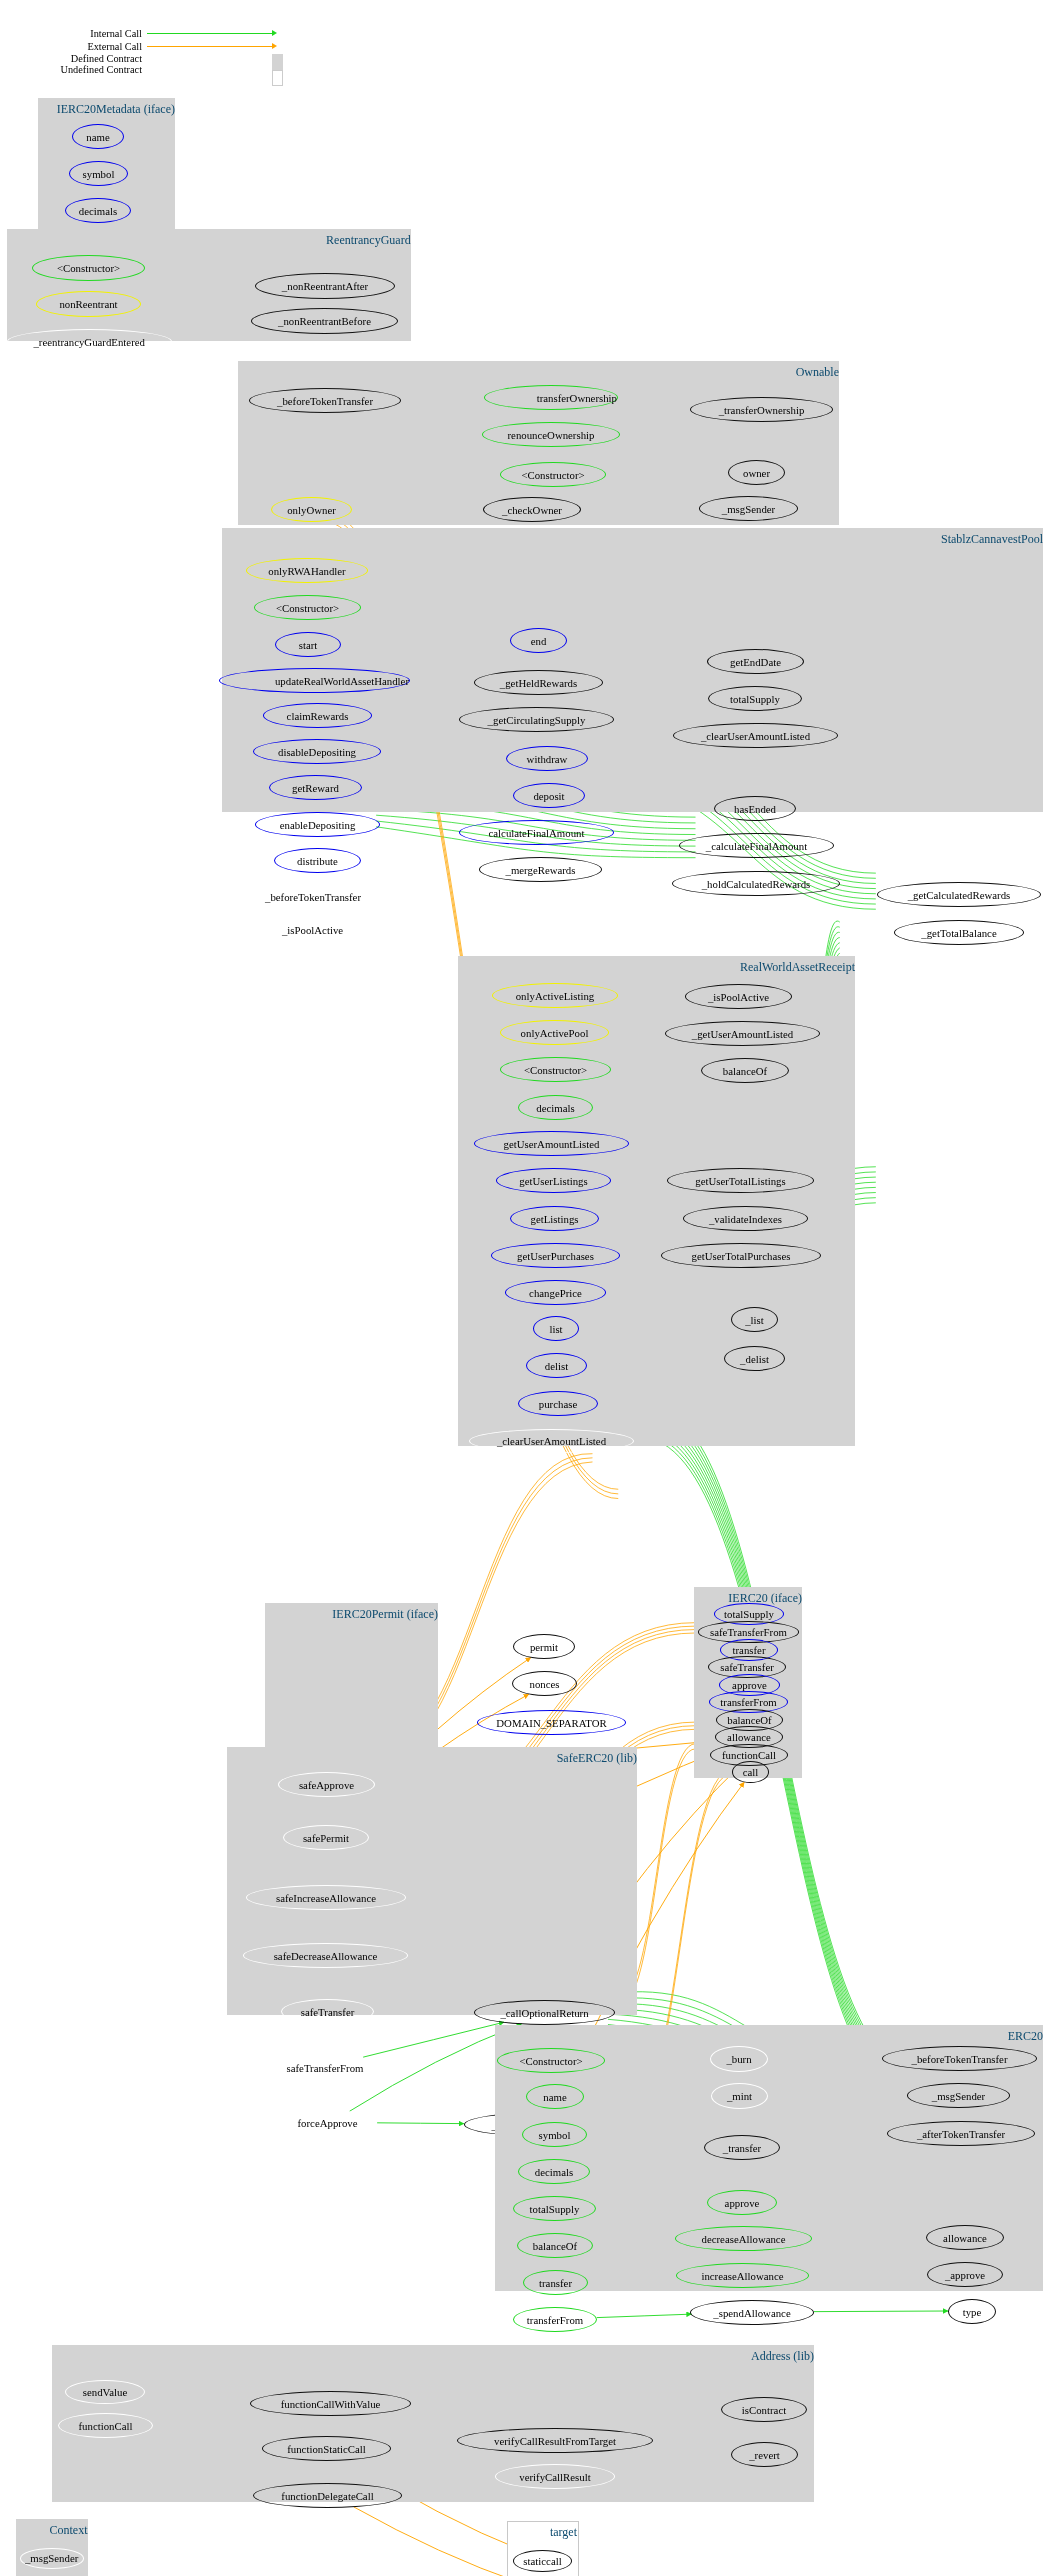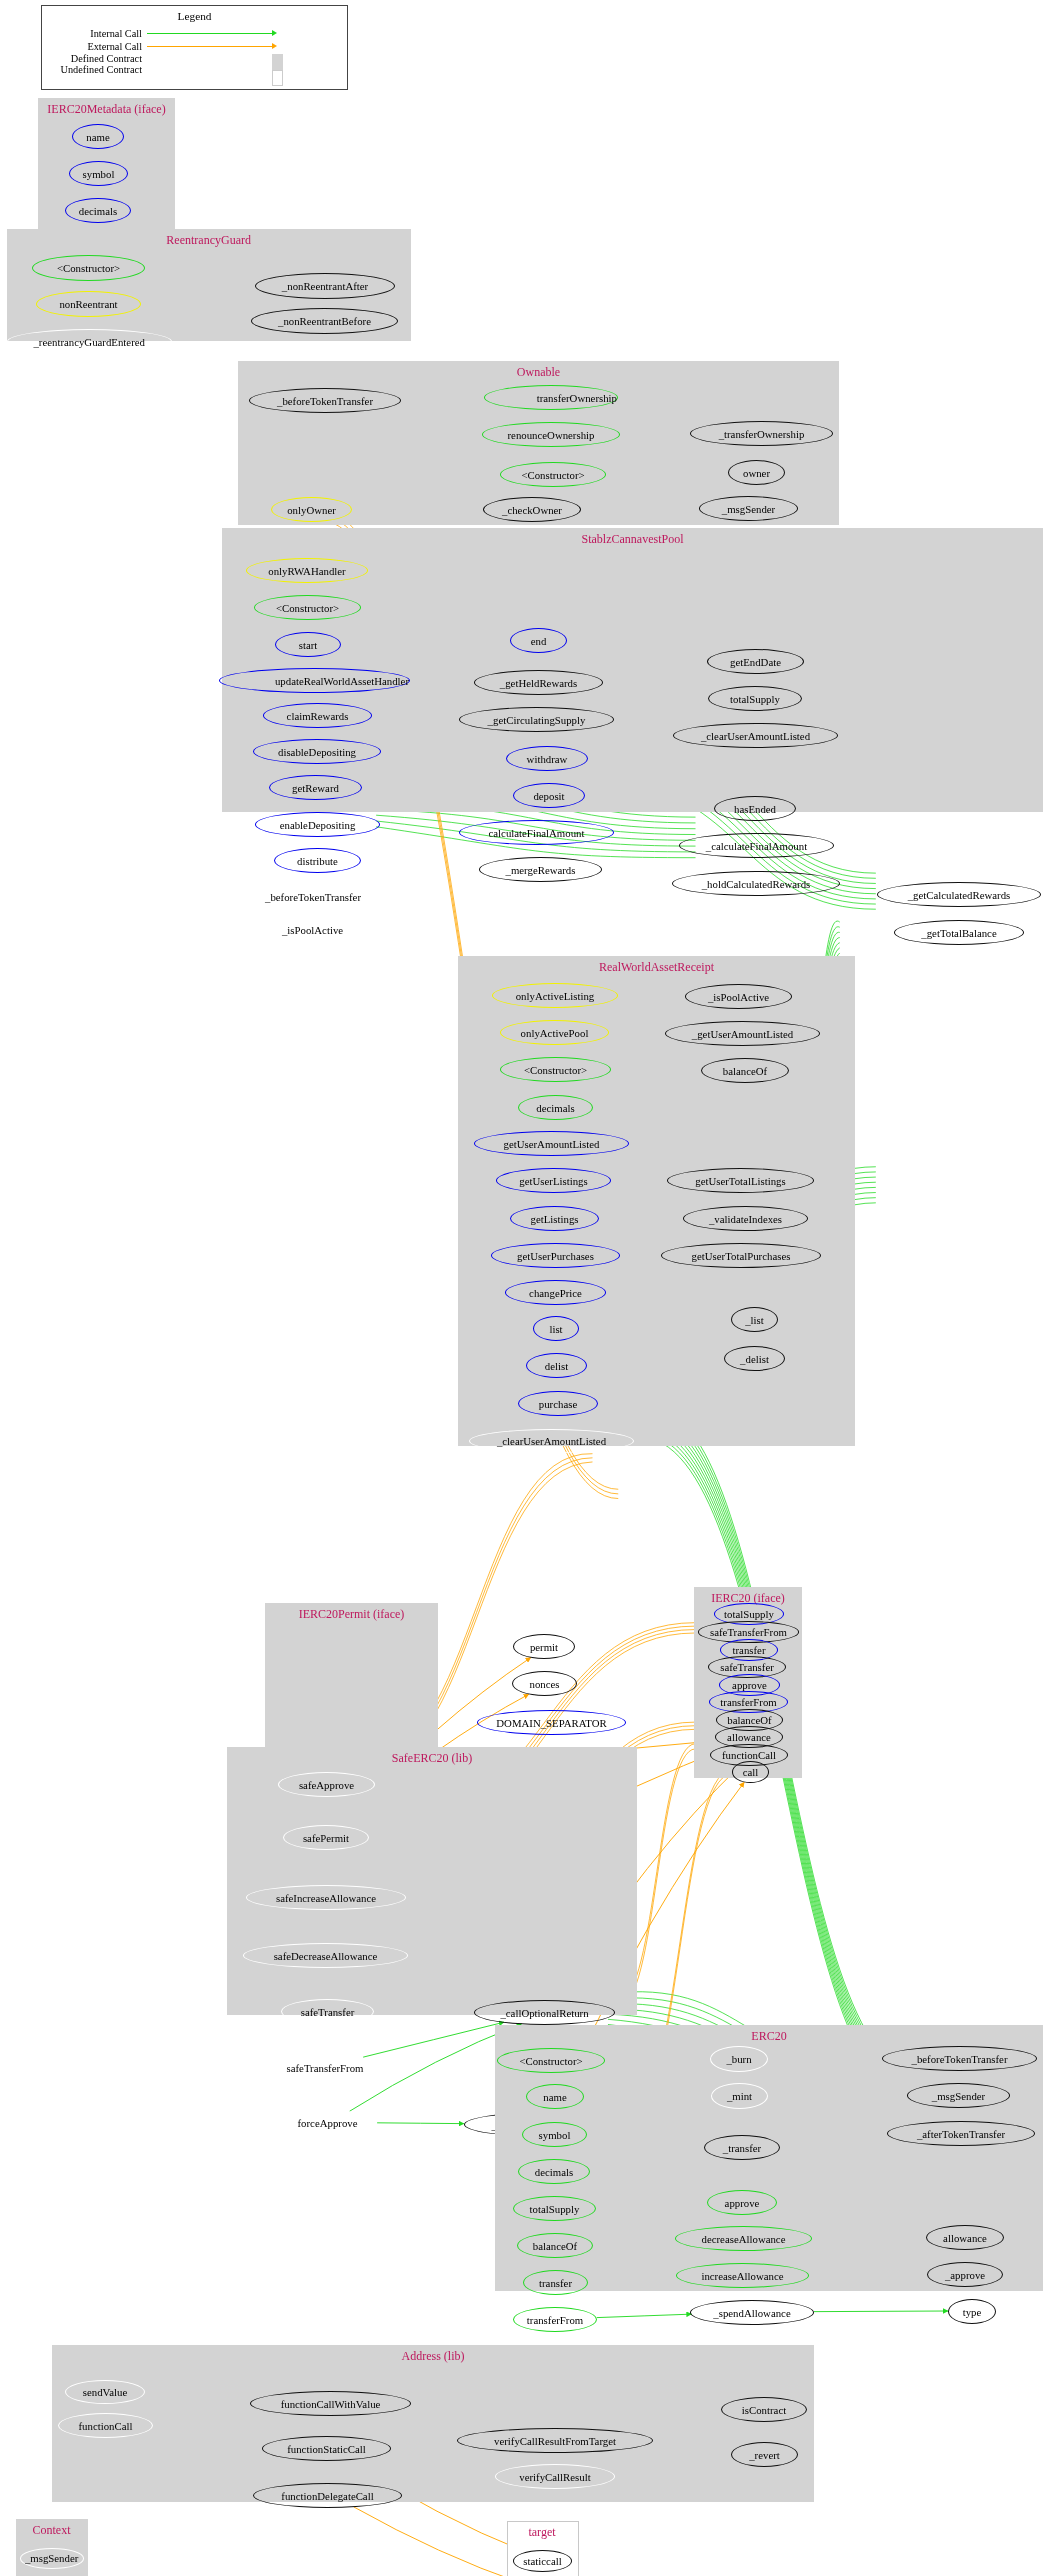--- a/index.html
+++ b/index.html
@@ -1,20 +1,20 @@
 <!DOCTYPE html>
 <html style="font-size:8.2px"><head>
 <meta charset="utf-8">
 <style>
   html,body{margin:0;padding:0;background:#ffffff;}
   body{font-family:"Liberation Serif", serif;}
   #canvas{position:relative;width:1049px;height:2604px;background:#fff;overflow:hidden;}
   .cluster{position:absolute;background:#d3d3d3;border:0;}
   .cluster.white-bg{background:#ffffff;border:0.5px solid #c8c8c8;}
-  .cluster-title{position:absolute;left:0;right:12px;text-align:center;font-size:12px;color:#be185d;white-space:nowrap;}
+  .cluster-title{position:absolute;left:0;right:12px;text-align:right;font-size:12px;color:#0c4a6e;white-space:nowrap;}
   .node{position:absolute;display:flex;align-items:center;justify-content:center;
         border-radius:50%;border-width:1.3px;border-style:solid;background:transparent;
         font-size:10.8px;color:#000;white-space:nowrap;box-sizing:border-box;}
   .n-blue{border-color:#0000ee;}
   .n-green{border-color:#21d921;}
   .n-yellow{border-color:#f2f200;}
   .n-black{border-color:#101010;}
   .n-white{border-color:#ffffff;}
   #legend{position:absolute;border:1.5px solid #444;background:#fff;box-sizing:border-box;}
   #legend .lg-title{position:absolute;left:0;right:0;text-align:center;font-size:10.8px;}
@@ -22,23 +22,20 @@
   .lg-line{position:absolute;height:1.5px;}
   .lg-arrow{position:absolute;width:0;height:0;border-top:3.6px solid transparent;border-bottom:3.6px solid transparent;}
   .lg-swatch{position:absolute;width:11.3px;height:17.5px;box-sizing:border-box;}
   svg#edges{position:absolute;left:0;top:0;width:1049px;height:2604px;pointer-events:none;}
 </style>
 </head>
 <body>
 
 <div id="canvas">
 
-  <div id="legend" style="left: 41px; top: 5.2px; width: 307px; height: 85px;">
-    <div class="lg-title" style="top: 3.6px; font-size: 11.3px;">Legend</div>
-  </div>
   <div class="lg-row" style="left: 57px; top: 28px; width: 85px; font-size: 10.3px;">Internal Call</div>
   <div class="lg-line" style="left: 147px; top: 33px; width: 126px; background: rgb(33, 217, 33); height: 1.3px;"></div>
   <div class="lg-arrow" style="left: 272px; top: 30px; border-left: 5.2px solid rgb(33, 217, 33);"></div>
 
   <div class="lg-row" style="left: 57px; top: 41px; width: 85px; font-size: 10.3px;">External Call</div>
   <div class="lg-line" style="left: 147px; top: 46px; width: 126px; background: rgb(255, 165, 0); height: 1.3px;"></div>
   <div class="lg-arrow" style="left: 272px; top: 43px; border-left: 5.2px solid rgb(255, 165, 0);"></div>
 
   <div class="lg-row" style="left: 57px; top: 53px; width: 85px; font-size: 10.3px;">Defined Contract</div>
   <div class="lg-swatch" style="left: 272px; top: 54px; width: 11.3px; height: 15.5px; background: rgb(211, 211, 211);"></div>
@@ -225,21 +222,21 @@
       </div>
       <div class="node n-green" style="left: 500px; top: 462px; width: 106px; height: 25px;">
         <span>&lt;Constructor&gt;</span>
       </div>
       <div class="node n-yellow" style="left: 271px; top: 497px; width: 81px; height: 25px;">
         <span>onlyOwner</span>
       </div>
       <div class="node n-black" style="left: 483px; top: 497px; width: 98px; height: 25px;">
         <span>_checkOwner</span>
       </div>
-      <div class="node n-black" style="left: 690px; top: 421px; width: 143px; height: 25px;">
+      <div class="node n-black" style="left: 690px; top: 397px; width: 143px; height: 25px;">
         <span>_transferOwnership</span>
       </div>
       <div class="node n-black" style="left: 728px; top: 460px; width: 57px; height: 25px;">
         <span>owner</span>
       </div>
       <div class="node n-black" style="left: 699px; top: 496px; width: 99px; height: 25px;">
         <span>_msgSender</span>
       </div>
       <div class="cluster" style="left: 222px; top: 528px; width: 821px; height: 284px;"></div>
       <div class="cluster-title" style="left: 222px; width: 821px; top: 532px;">StablzCannavestPool</div>

